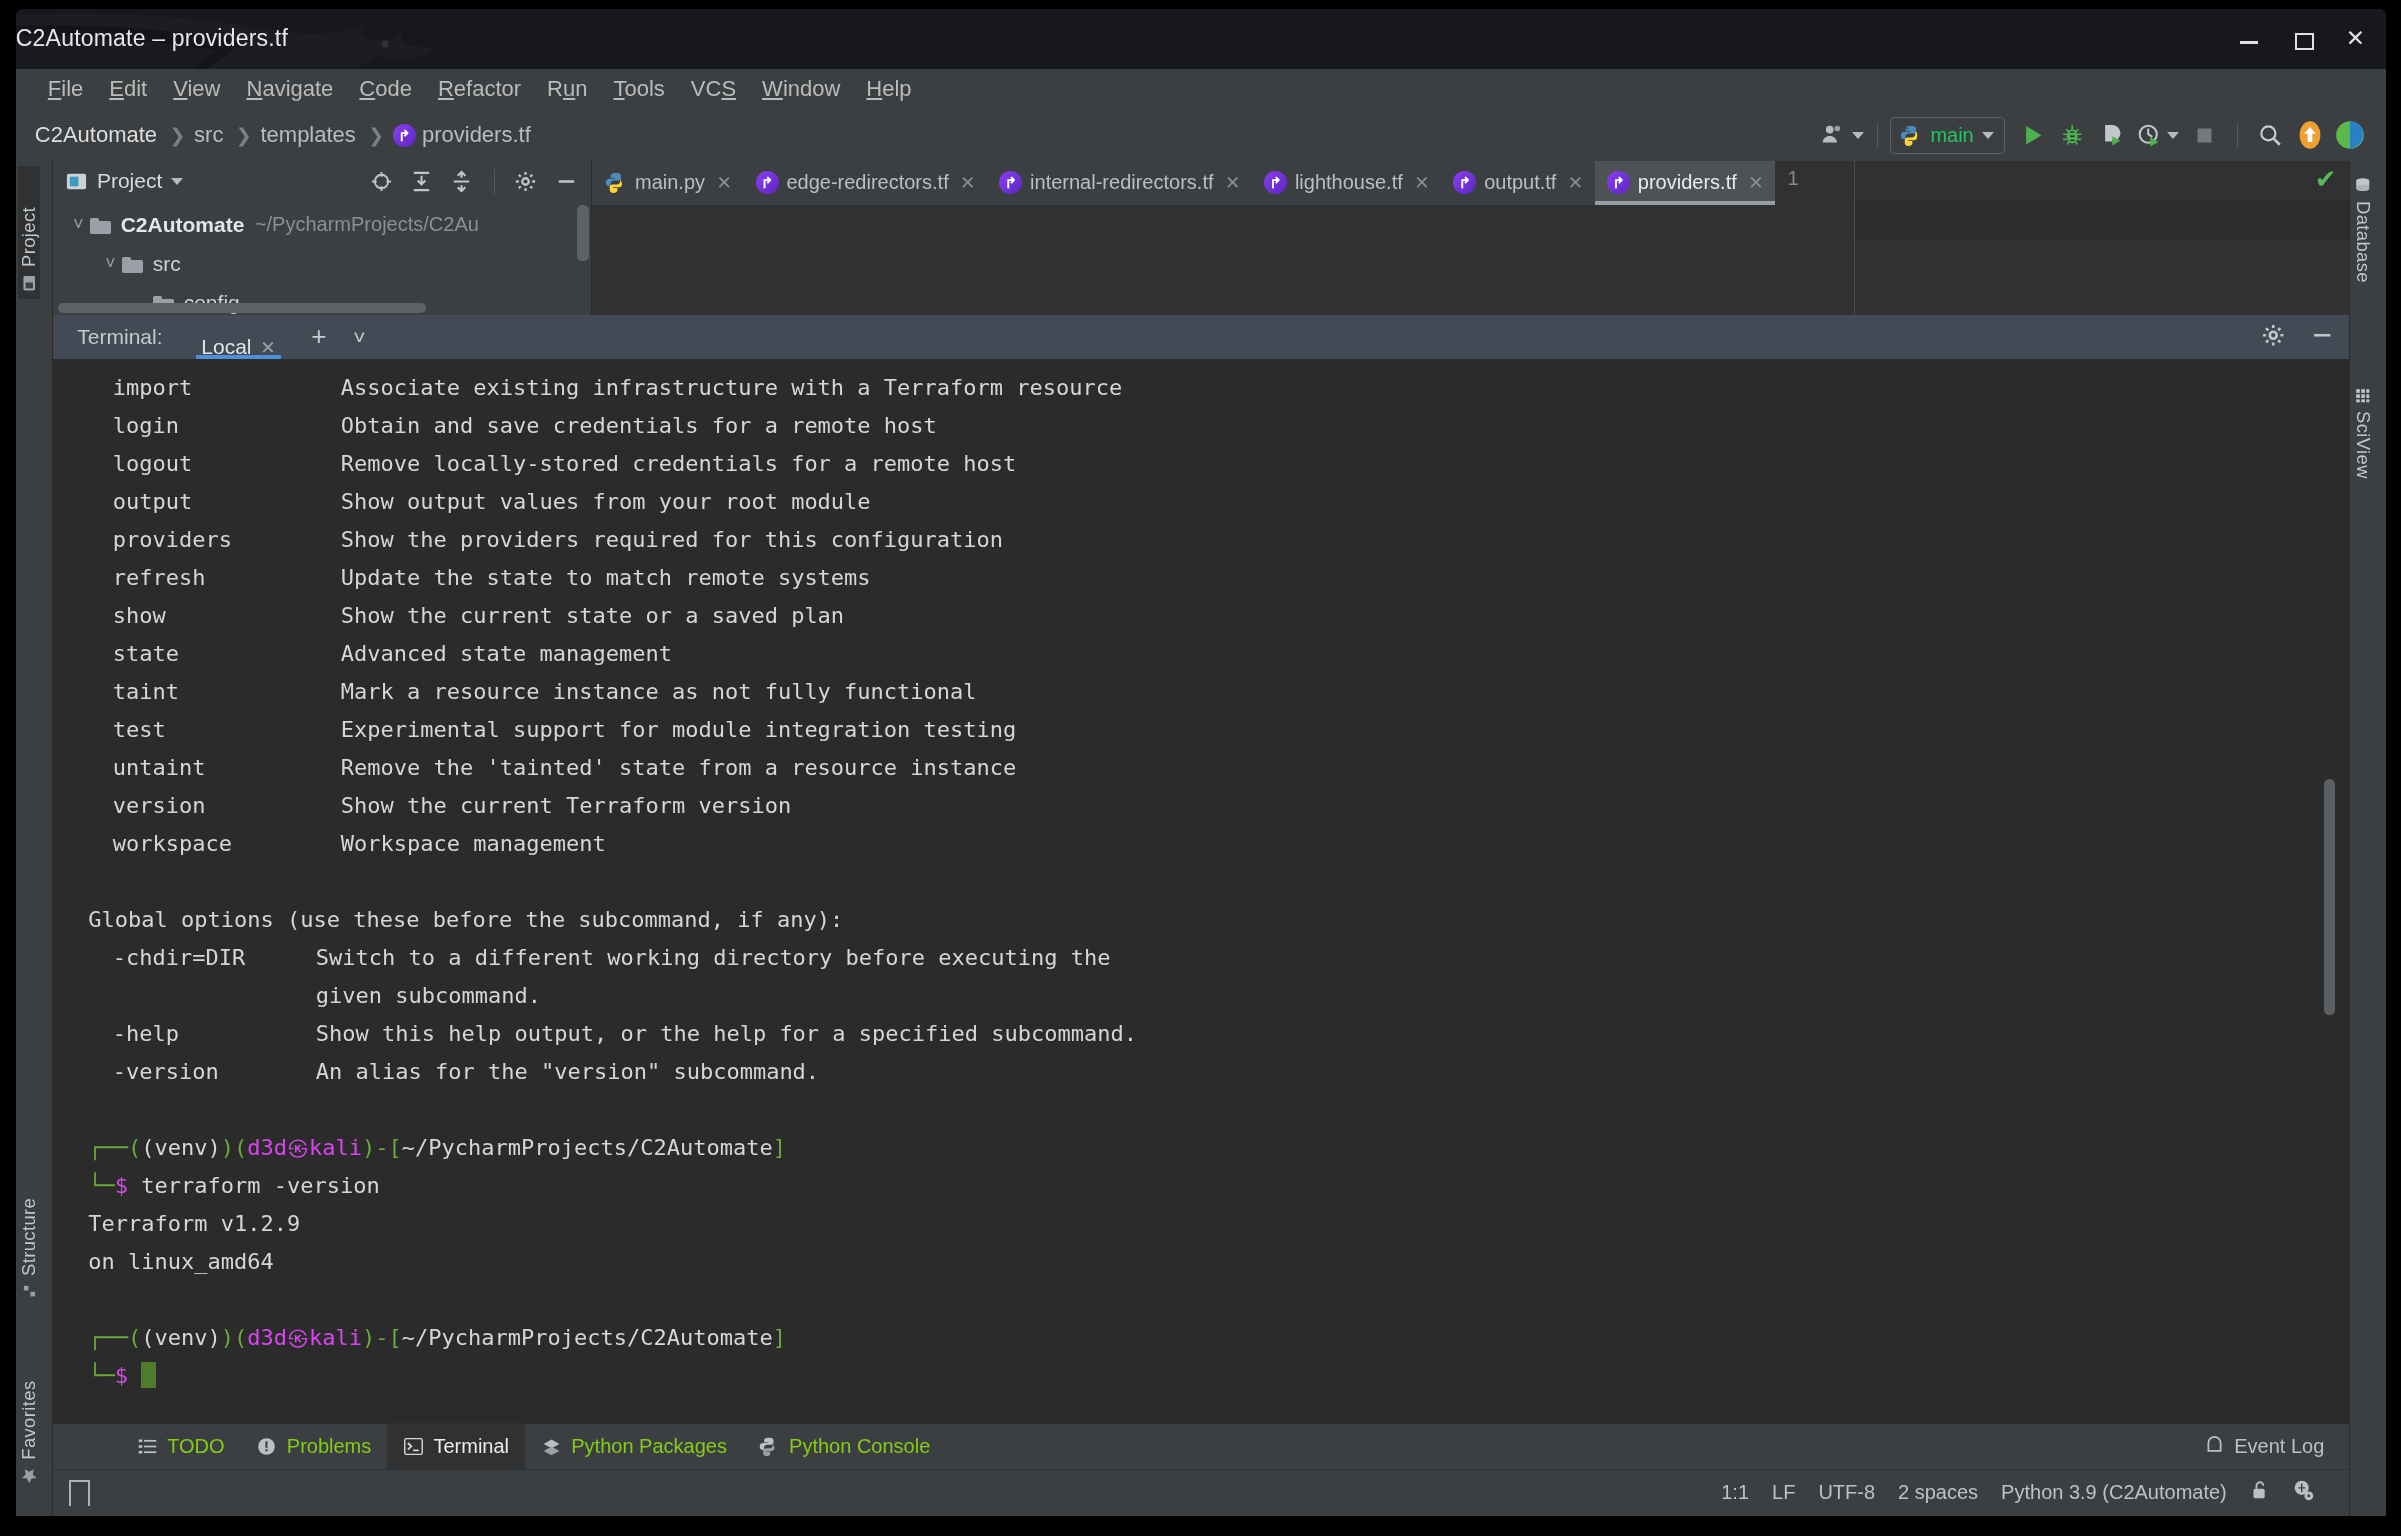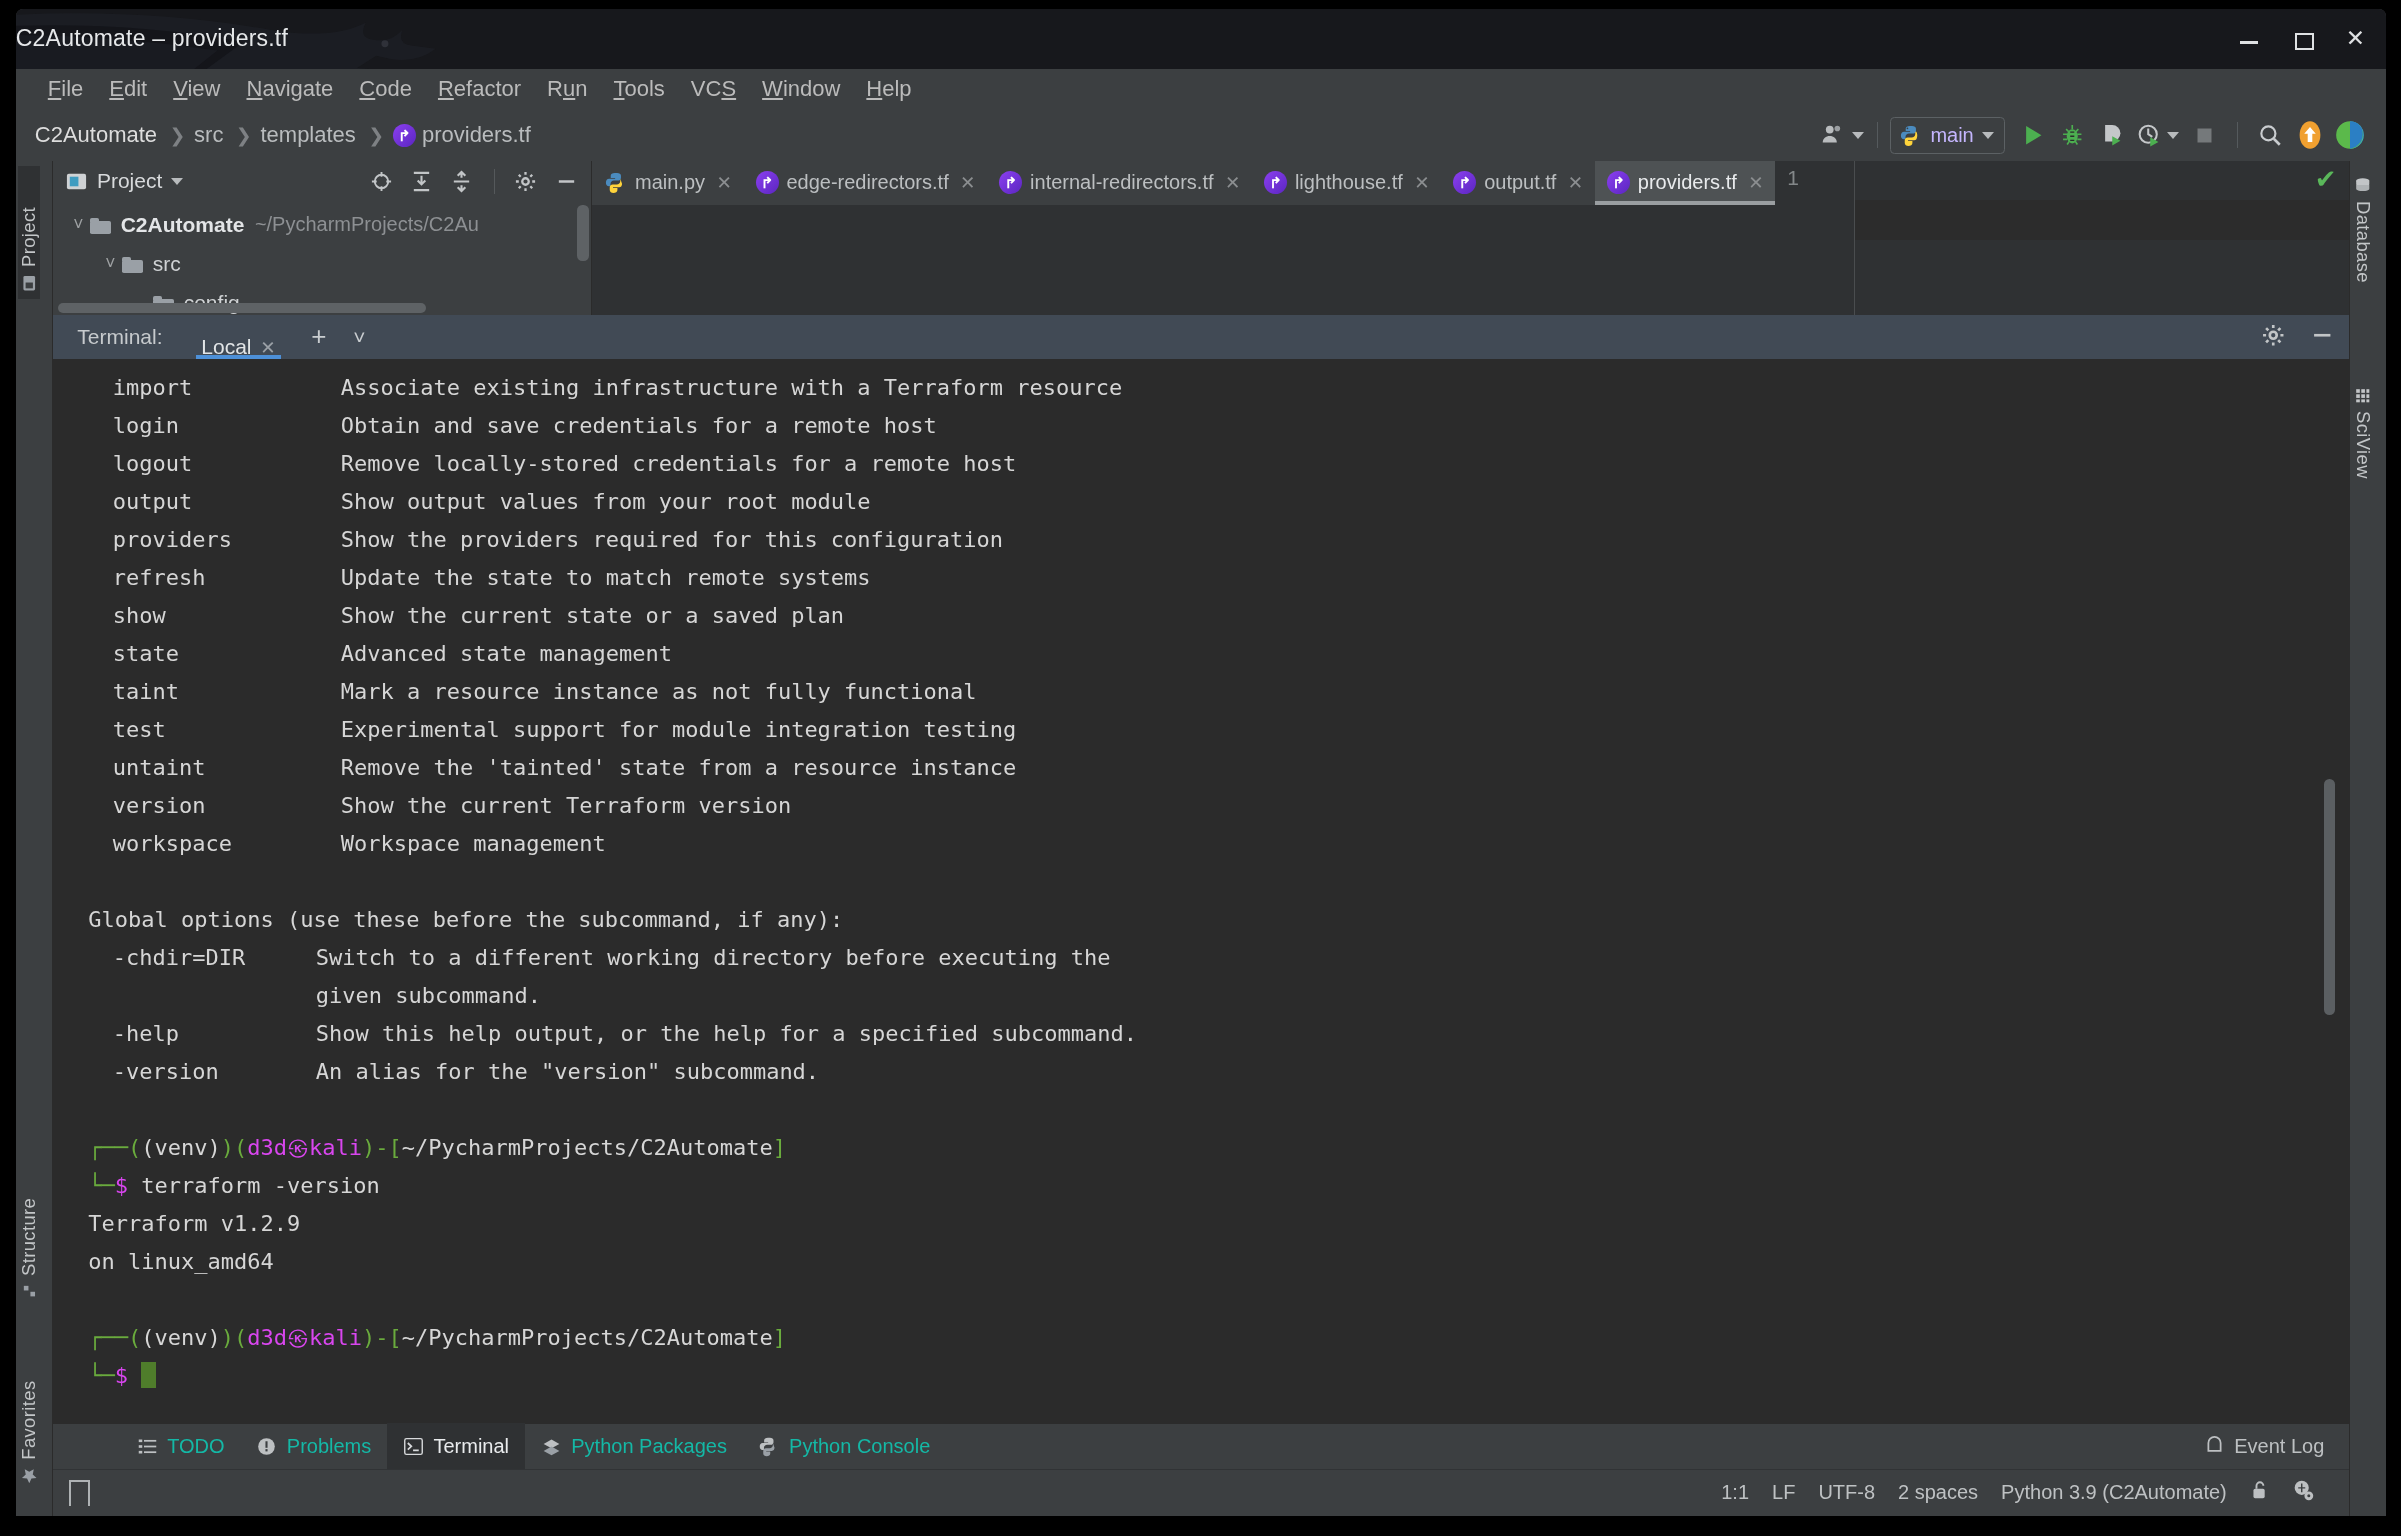--- a/index.html
+++ b/index.html
@@ -88,21 +88,21 @@
     position: absolute; right: 15.8px; top: 0; height: 51px;
     display: flex; align-items: center; gap: 0;
   }
   .tb-btn { display:flex; align-items:center; justify-content:center; cursor:pointer; }
   .sep-v { width: 0.9px; height: 26px; background: #555a5d; margin: 0 12.3px; }
   .runconfig {
     display:flex; align-items:center; gap:7.9px;
     border:0.9px solid #5c6164; border-radius:4.4px;
     height: 37px; padding: 0 10.5px 0 8.8px; margin-right: 7px;
   }
-  .runconfig .label { color:#c4b5fd; font-size:20px; }
+  .runconfig .label { color:#22c55e; font-size:20px; }
   .pyicon { width:23px; height:23px; position:relative; flex:0 0 23px;}
   .caret { width:0;height:0;border-left:6.1px solid transparent;border-right:6.1px solid transparent;border-top:7px solid #b8bbbd;}
   .icon-btn { width:40px; height:40px; display:flex; align-items:center; justify-content:center; }
 
   
   .bodyrow { flex: 1 1 auto; display: flex; min-height: 0; }
 
   .leftstripe {
     flex: 0 0 37px; background: #3c3f41; position: relative;
     border-right: 0.9px solid #2b2b2b;
@@ -185,21 +185,21 @@
   .white { color:#d6d6d6; }
   .term-scroll { position:absolute; right:14px; top:420px; width:10.5px; height:236px; background:#5b5f62; border-radius:5.3px;}
   .cursor { display:inline-block; width:15px; height:26px; background:#4f7d2b; vertical-align:-4.4px;}
 
   
   .bottombar {
     flex:0 0 46px; height:46px; background:#3c3f41;
     display:flex; align-items:center; padding-left:68px; gap:0;
     border-top:0.9px solid #2b2b2b; position:relative;
   }
-  .bbtn { display:flex; align-items:center; gap:9.6px; padding:5.3px 15.8px; height:46px; cursor:pointer; color:#14b8a6; font-size:20px;}
+  .bbtn { display:flex; align-items:center; gap:9.6px; padding:5.3px 15.8px; height:46px; cursor:pointer; color:#84cc16; font-size:20px;}
   .bbtn.active { background:#2f3133; color:#e9ebed;}
   .bottombar .eventlog { position:absolute; right:24.5px; display:flex; align-items:center; gap:8.8px; color:#bdc0c2; font-size:20px;}
 
   
   .statusbar {
     flex:0 0 47px; height:47px; background:#3c3f41;
     display:flex; align-items:center; border-top:0.9px solid #313335;
     padding: 0 19px 0 15.8px; position:relative;
   }
   .statusbar .left { display:flex; align-items:center; }

